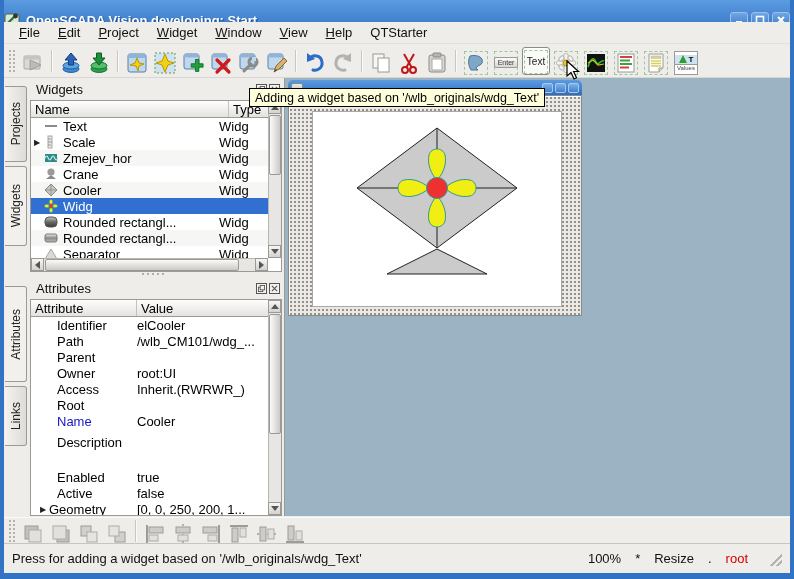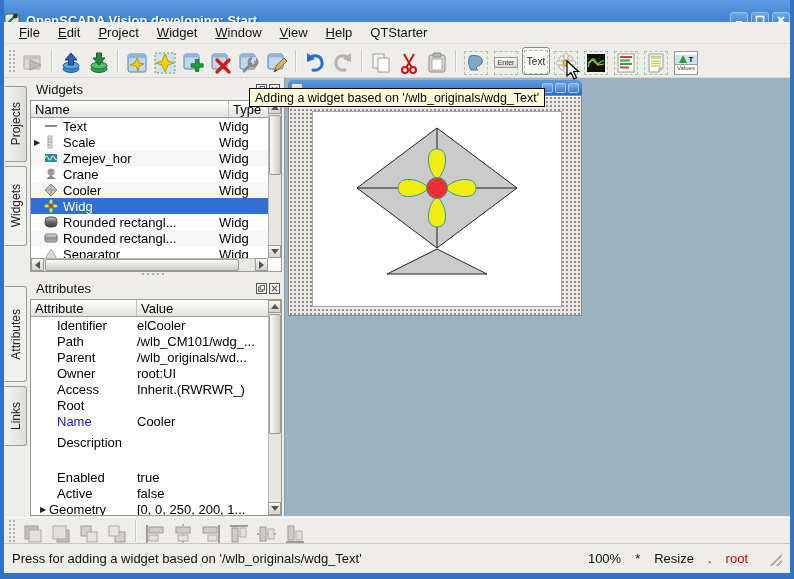--- a/index.html
+++ b/index.html
@@ -531,21 +531,20 @@
           <div class="arow">
               <span class="acol">Identifier</span>
               <span class="vcol">elCooler</span>
             </div>
           <div class="arow alt">
               <span class="acol">Path</span>
               <span class="vcol">/wlb_CM101/wdg_...</span>
             </div>
           <div class="arow">
               <span class="acol">Parent</span>
-              <span class="vcol">/wlb_originals/wd...</span>
             </div>
           <div class="arow alt">
               <span class="acol">Owner</span>
               <span class="vcol">root:UI</span>
             </div>
           <div class="arow">
               <span class="acol">Access</span>
               <span class="vcol">Inherit.(RWRWR_)</span>
             </div>
           <div class="arow alt">

